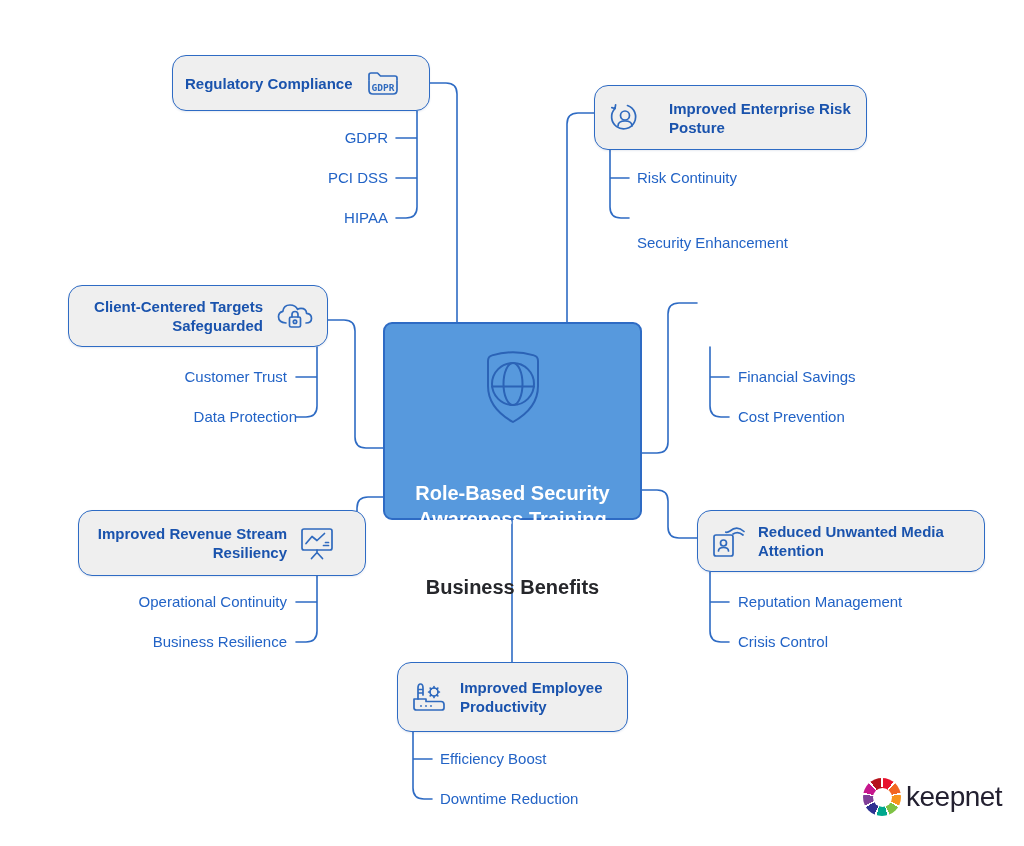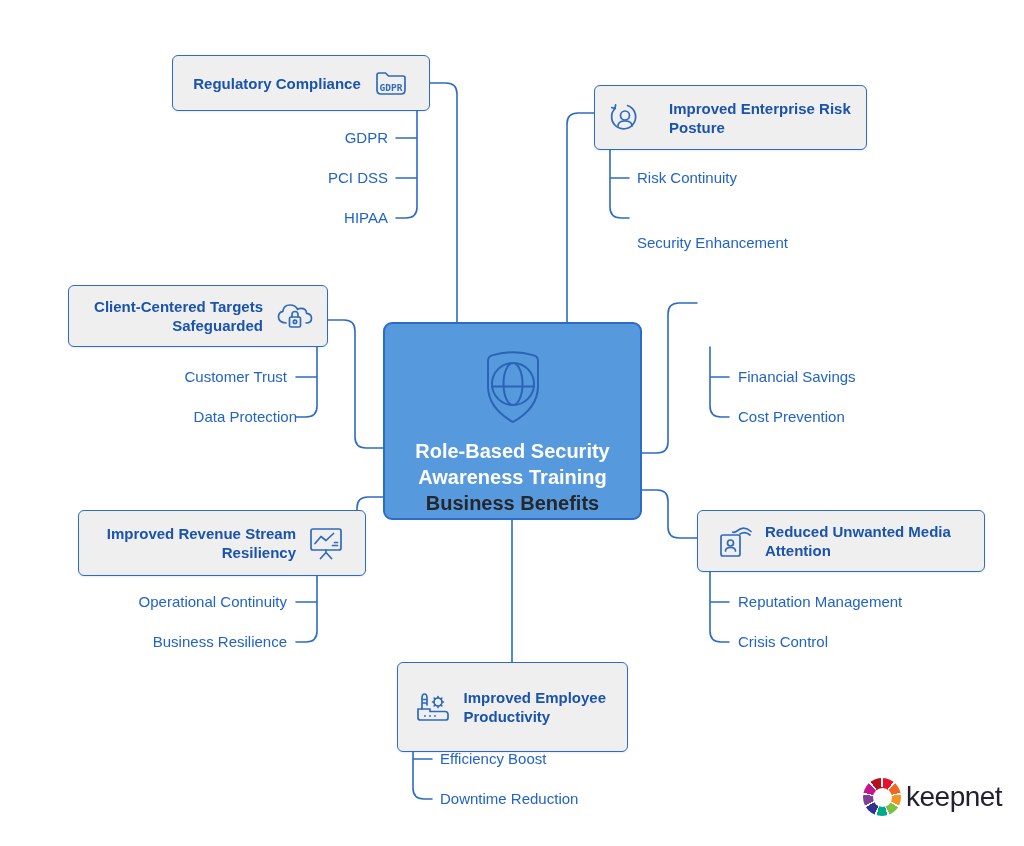--- a/index.html
+++ b/index.html
@@ -4,30 +4,30 @@
 <style>
   html,body{margin:0;padding:0;}
   body{font-family:"Liberation Sans",sans-serif;background:var(--bg,#fff);}
   .canvas{position:relative;width:1024px;height:846px;background:var(--bg,#fff);overflow:hidden;}
   .wires{position:absolute;left:0;top:0;z-index:0;}
   .c-path{stroke:var(--line,#2e6bc4);stroke-width:1.6;fill:none;stroke-linecap:round;}
   .i-path{stroke:var(--icon,#2f6abe);stroke-width:1.7;fill:none;stroke-linecap:round;stroke-linejoin:round;}
   .i-fill{fill:var(--icon,#2f6abe);stroke:none;}
   .shield-path{stroke:var(--shield,#2b63b6);stroke-width:2;fill:none;stroke-linecap:round;stroke-linejoin:round;}
   .node{position:absolute;z-index:2;box-sizing:border-box;background:var(--node_fill,#efefef);
-        border:1.8px solid var(--line,#2e6bc4);border-radius:6px;display:flex;align-items:center;
-        justify-content:center;gap:12px;padding:0 12px;box-shadow:0 1px 2px rgba(30,60,120,.10);}
+        border:1.8px solid var(--line,#2e6bc4);border-radius:14px;display:flex;align-items:center;
+        justify-content:flex-start;gap:12px;padding:0 12px;box-shadow:0 1px 2px rgba(30,60,120,.10);}
   .node-label{font-size:15px;font-weight:bold;color:var(--heading,#1a53ad);line-height:19px;}
   .t-right{text-align:right;}
   .t-left{text-align:left;}
   .icon{display:flex;align-items:center;justify-content:center;flex:0 0 auto;}
   .sub{position:absolute;z-index:2;font-size:15px;color:var(--sub,#2263c6);line-height:22px;white-space:nowrap;}
   .center-node{position:absolute;z-index:2;box-sizing:border-box;background:var(--center_fill,#5799dd);
         border:2px solid var(--line,#2e6bc4);border-radius:9px;display:flex;flex-direction:column;
-        align-items:center;padding-top:20px;}
+        align-items:center;padding-top:20px;gap:42px;}
   .center-title{font-size:20px;font-weight:bold;color:var(--center_text,#fff);line-height:26px;text-align:center;margin-top:10px;}
   .center-subtitle{font-size:20px;font-weight:bold;color:var(--center_subtitle,#26272b);line-height:26px;text-align:center;}
   .gdpr-text{font-family:"DejaVu Sans Mono",monospace;font-size:9.5px;font-weight:bold;fill:var(--icon,#2f6abe);}
   .logo{position:absolute;z-index:2;display:flex;align-items:center;gap:5px;}
   .logo-mark{width:38px;height:38px;border-radius:50%;position:relative;}
   .logo-mark::after{content:"";position:absolute;inset:9.5px;background:#fff;border-radius:50%;}
   .logo-text{font-size:28px;color:var(--logo_text,#232030);letter-spacing:-0.5px;}
 </style>
 </head>
 <body>
@@ -136,21 +136,21 @@
         <path class="i-path" d="M8.5 27 Q8.5 23.5 13.5 23.5 Q18.5 23.5 18.5 27"></path>
         <path class="i-path" d="M34 7.5 Q27 1 20 7 Q18 8.6 15.8 8.2"></path>
         <path class="i-path" d="M33 11 Q28 6.8 23 10"></path>
       </svg>
     </span>
     <span class="node-label t-left" style="width:200px;">Reduced Unwanted Media Attention</span>
   </div>
   <div class="sub" style="top:591px;left:738px;">Reputation Management</div>
   <div class="sub" style="top:631px;left:738px;">Crisis Control</div>
 
-  <div class="node" style="left:397px;top:662px;width:231px;height:90px;">
+  <div class="node" style="left:397px;top:662px;width:231px;height:70px;">
     <span class="icon">
       <svg width="38" height="34" viewBox="0 0 38 34">
         <path class="i-path" d="M8 19 L8 8 Q8 4 10.5 4 Q13 4 13 8 L13 15 M8 9.5 L13 9.5 M8 13 L13 13"></path>
         <circle class="i-path" cx="24" cy="12" r="4"></circle>
         <path class="i-path" d="M24 6.6 L24 8 M24 16 L24 17.4 M18.6 12 L20 12 M28 12 L29.4 12 M20.2 8.2 L21.2 9.2 M26.8 14.8 L27.8 15.8 M27.8 8.2 L26.8 9.2 M21.2 14.8 L20.2 15.8"></path>
         <path class="i-path" d="M4 28 L4 19 L16 19 L16 21.5 L31 21.5 Q34 21.5 34 24.5 L34 28 Q34 30 31.5 30 L6.5 30 Q4 30 4 28 Z"></path>
         <circle class="i-fill" cx="11" cy="26" r="0.9"></circle>
         <circle class="i-fill" cx="16" cy="26" r="0.9"></circle>
         <circle class="i-fill" cx="21" cy="26" r="0.9"></circle>
       </svg>

